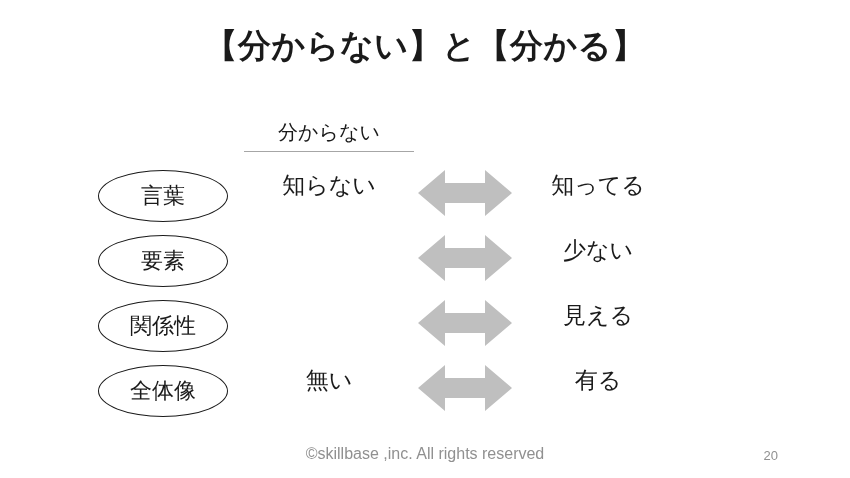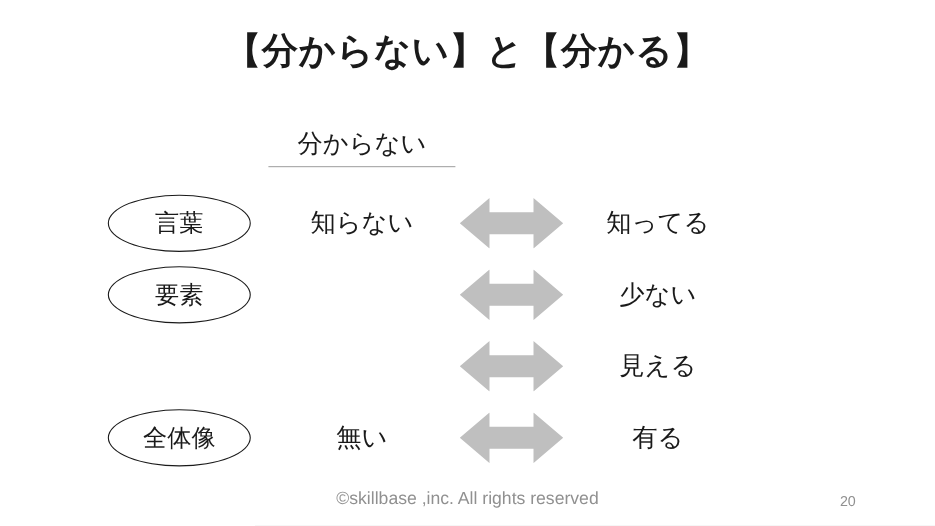--- a/index.html
+++ b/index.html
@@ -41,26 +41,26 @@
   .col-oval   { grid-column: 1; }
   .col-left   { grid-column: 3; }
   .col-arrow  { grid-column: 5; }
   .col-right  { grid-column: 7; }
   .header-cell {
     display: flex;
     align-items: flex-end;
     justify-content: center;
     padding-bottom: 5px;
     border-bottom: 1px solid var(--underline, #a6a6a6);
-    font-size: 23px;
+    font-size: 20px;
     grid-row: 1;
   }
   .cell {
     display: flex;
-    align-items: center;
+    align-items: flex-start;
     justify-content: center;
   }
   .value {
     font-size: 23px;
   }
   .oval {
     width: 130px;
     height: 52px;
     border: 1.6px solid #1a1a1a;
     border-radius: 50%;
@@ -126,20 +126,25 @@
     </div>
     <div class="cell col-arrow row4">
       <svg class="arrow-svg" width="94" height="46" viewBox="0 0 94 46">
         <polygon points="0,23 27,0 27,13 67,13 67,0 94,23 67,46 67,33 27,33 27,46"></polygon>
       </svg>
     </div>
     <div class="cell col-right row4">
       <span class="value">少ない</span>
     </div>
 
+    <div class="cell col-oval row5">
+      <div class="oval">
+        <span>関係性</span>
+      </div>
+    </div>
     <div class="cell col-arrow row5">
       <svg class="arrow-svg" width="94" height="46" viewBox="0 0 94 46">
         <polygon points="0,23 27,0 27,13 67,13 67,0 94,23 67,46 67,33 27,33 27,46"></polygon>
       </svg>
     </div>
     <div class="cell col-right row5">
       <span class="value">見える</span>
     </div>
 
     <div class="cell col-oval row6">

